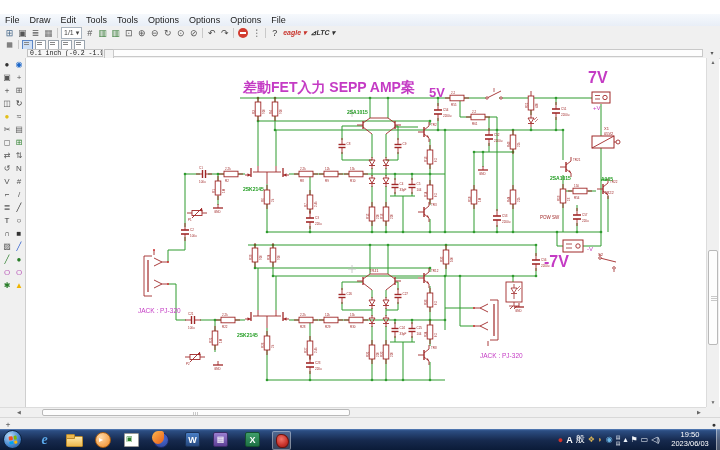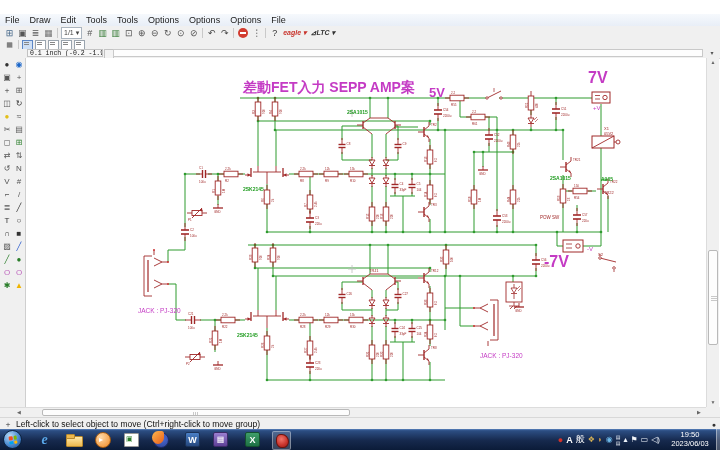--- a/index.html
+++ b/index.html
@@ -1049,21 +1049,20 @@
     <div class="sarrow" style="left:14px;top:0;">◀</div>
     <div class="sarrow" style="right:2px;top:0;">▶</div>
     <div class="sthumb" style="left:42px;top:1px;width:308px;height:7px;">
       <div class="grip" style="left:150px;top:2px;width:1px;height:3px;box-shadow:2px 0 0 #c9c9c9,4px 0 0 #c9c9c9;"></div>
     </div>
   </div>
   <div class="abs" id="corner"></div>
 
   <div class="abs" id="statusbar">
     <span id="status-ico">＋</span>
-    <span>Left-click to select object to move (Ctrl+right-click to move group)</span>
     <span id="status-right">●</span>
   </div>
 
   <div class="abs" id="taskbar">
     <div class="abs" id="start-orb">
       <div class="orbflag">
         <i style="left:0;top:0;background:#f25022;"></i>
           <i style="left:4.5px;top:0;background:#7fba00;"></i>
         <i style="left:0;top:4.5px;background:#00a4ef;"></i>
           <i style="left:4.5px;top:4.5px;background:#ffb900;"></i>

